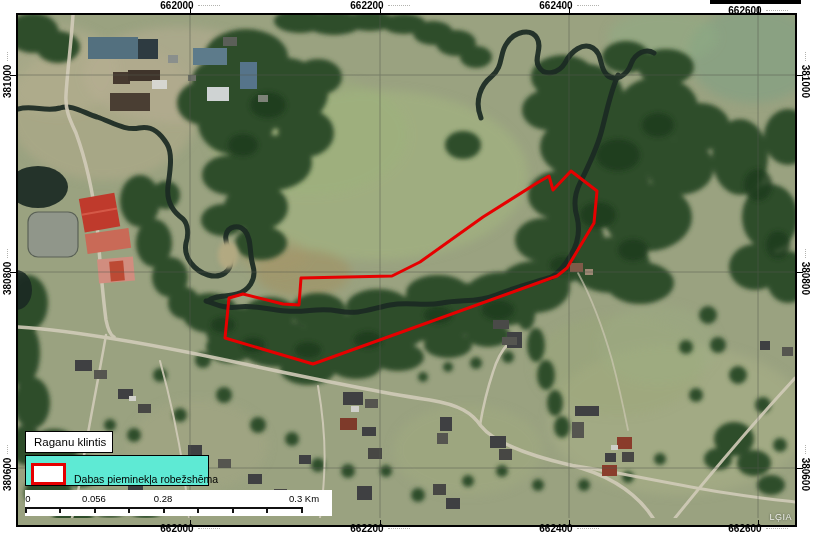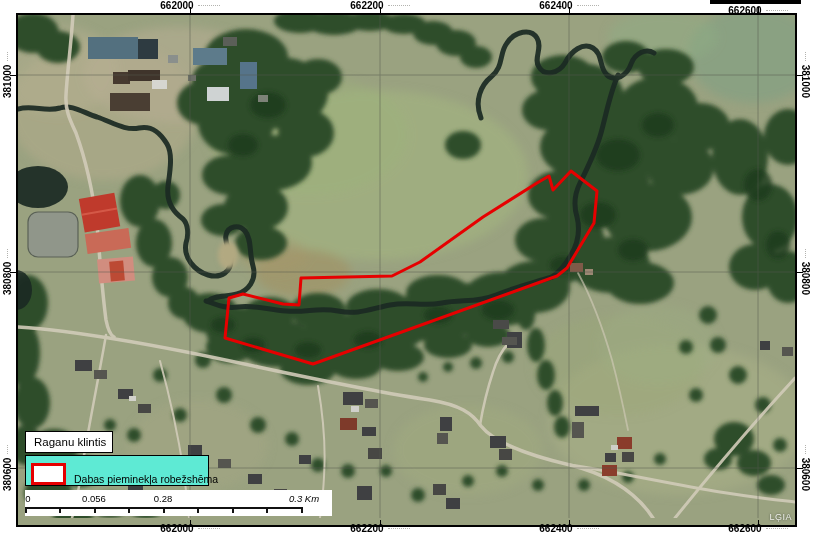--- a/index.html
+++ b/index.html
@@ -327,21 +327,21 @@
     </div>
     <div class="legend-box">
       <span class="legend-symbol" style="border-color: rgb(230, 0, 0);"></span>
       <span class="legend-label">Dabas pieminekļa robežshēma</span>
     </div>
 
     <div class="scalebar">
       <span class="sb-label" style="left:-2px;width:10px;">0</span>
       <span class="sb-label" style="left:52px;width:34px;">0.056</span>
       <span class="sb-label" style="left:124px;width:28px;">0.28</span>
-      <span class="sb-label" style="left:264px;width:43px;text-align:left;font-style:italic;">0.3 Km</span>
+      <span class="sb-label" style="left:264px;width:43px;text-align:left;">0.3 Km</span>
       <div class="sb-line"></div>
       <div class="sb-tick" style="left:0px;"></div>
       <div class="sb-tick" style="left:34px;"></div>
       <div class="sb-tick" style="left:69px;"></div>
       <div class="sb-tick" style="left:103px;"></div>
       <div class="sb-tick" style="left:138px;"></div>
       <div class="sb-tick" style="left:172px;"></div>
       <div class="sb-tick" style="left:207px;"></div>
       <div class="sb-tick" style="left:241px;"></div>
       <div class="sb-tick" style="left:276px;"></div>

